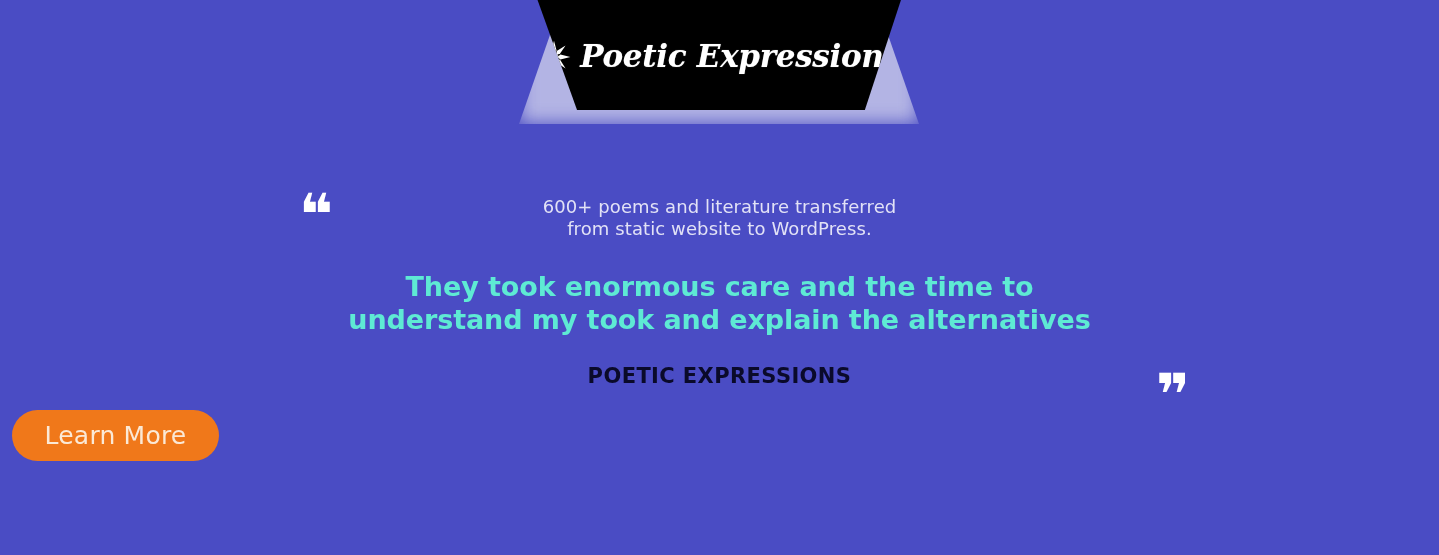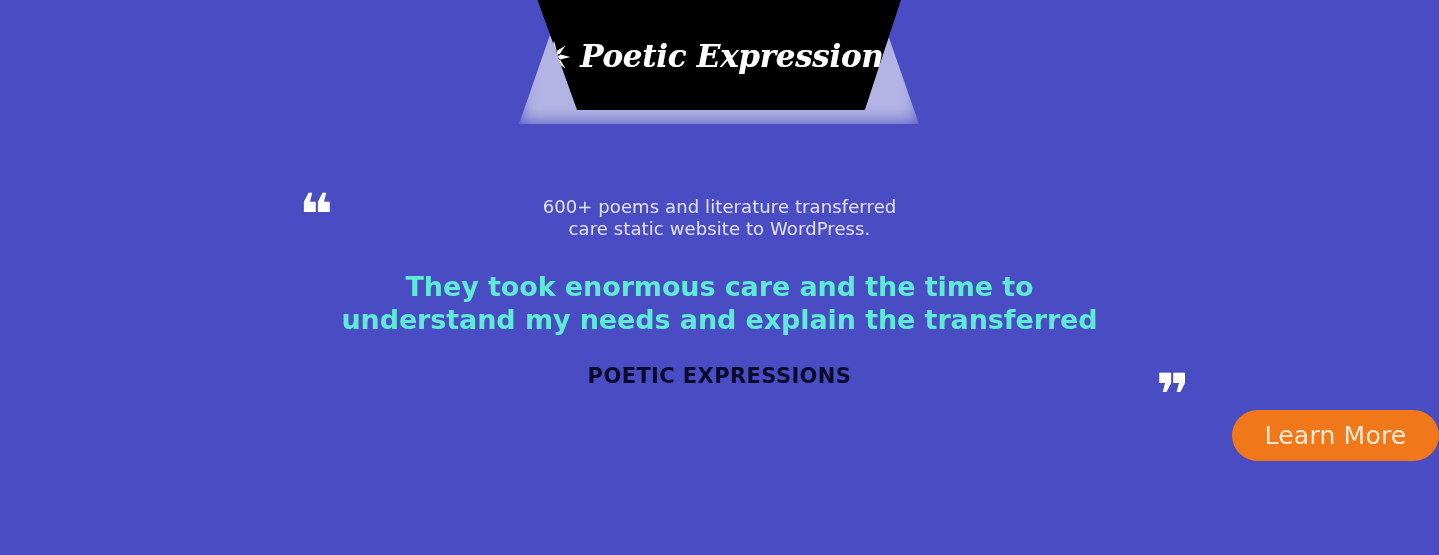--- a/index.html
+++ b/index.html
@@ -151,21 +151,22 @@
     font-size: 21px;
     line-height: 25px;
     font-weight: 700;
     color: #0a0a2a;
     letter-spacing: 0.4px;
   }
 
   .cta-row {
     padding-top: 21px;
     display: flex;
-    justify-content: flex-end;
+    justify-content: flex-start;
+    margin-left: 12px;
   }
 
   .cta-button {
     display: inline-flex;
     align-items: center;
     justify-content: center;
     min-width: 207px;
     height: 51px;
     padding: 0 22px;
     box-sizing: border-box;
@@ -208,26 +209,26 @@
     </div>
   </div>
 
   <span class="quote-mark quote-open">❝</span>
   <span class="quote-mark quote-close">❞</span>
 
   <div class="content">
 
     <p class="subtitle">
       <span class="sub-line">600+ poems and literature transferred</span>
-      <span class="sub-line">care static website to WordPress.</span>
+      <span class="sub-line">from static website to WordPress.</span>
     </p>
 
     <h2 class="headline">
       <span class="head-line">They took enormous care and the time to</span>
-      <span class="head-line">understand my needs and explain the transferred</span>
+      <span class="head-line">understand my took and explain the alternatives</span>
     </h2>
 
     <p class="attribution">POETIC EXPRESSIONS</p>
 
     <div class="cta-row">
       <button class="cta-button" type="button">Learn More</button>
     </div>
 
   </div>
 

